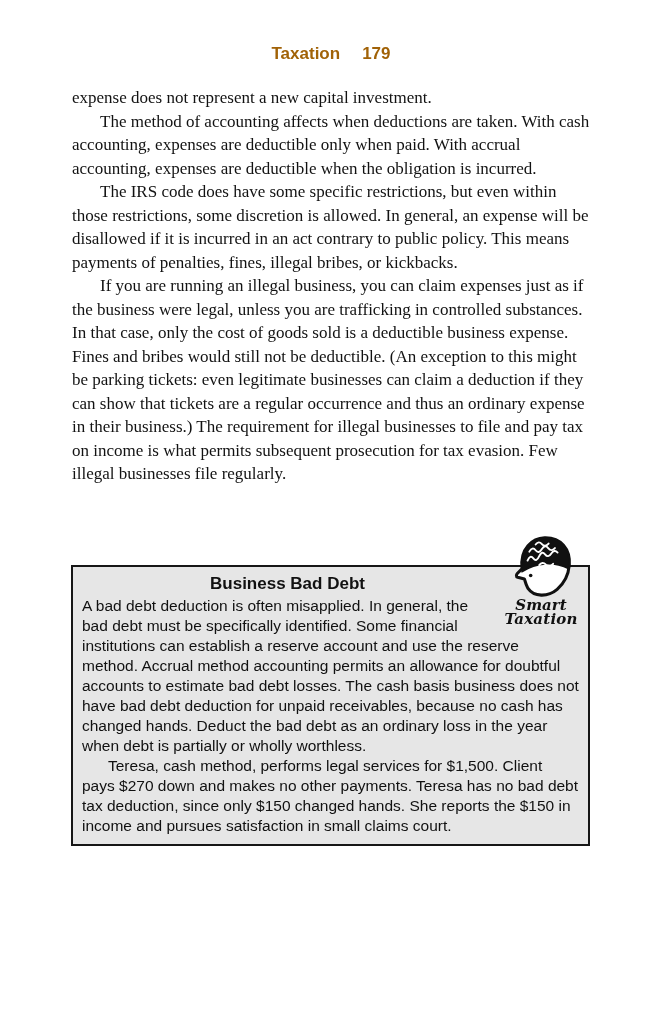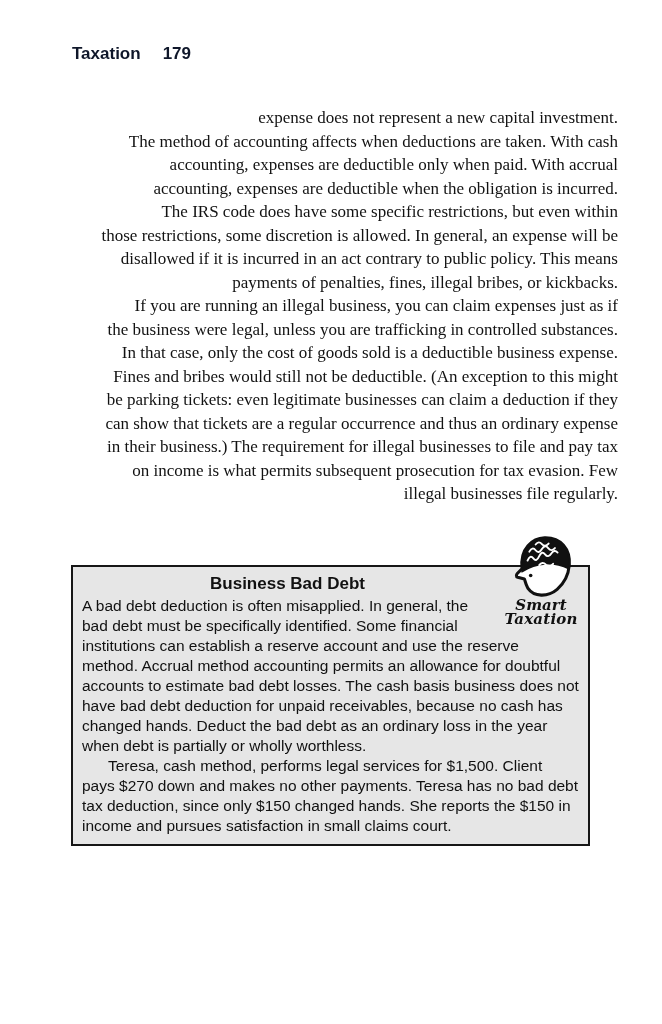--- a/index.html
+++ b/index.html
@@ -6,29 +6,29 @@
   body{
     width:662px;height:1024px;background:#ffffff;position:relative;
     font-family:"Liberation Serif", serif;color:#121212;
     -webkit-font-smoothing:antialiased;
   }
   .page{position:absolute;inset:0;overflow:hidden;}
 
   
   .running-header{
     position:absolute;top:44px;left:72px;width:518px;
-    text-align:left;font-family:"Liberation Sans", sans-serif;
-    font-weight:bold;font-size:17px;color:#0f172a;
+    text-align:center;font-family:"Liberation Sans", sans-serif;
+    font-weight:bold;font-size:17px;color:#a16207;
   }
   .running-header .section{margin-right:22px;}
 
   
   .body-text{
-    position:absolute;top:106px;left:72px;width:518px;
-    font-size:17px;line-height:23.5px;text-align:right;margin-left:28px;
+    position:absolute;top:86px;left:72px;width:518px;
+    font-size:17px;line-height:23.5px;text-align:left;
   }
   .body-text p{margin:0;}
   .body-text p.indent{text-indent:28px;}
 
   
   .sidebar-box{
     position:absolute;top:565px;left:71px;width:519px;
     box-sizing:border-box;
     background:#e6e6e6;border:2px solid #161616;
     padding:4px 9px 8px 9px;

